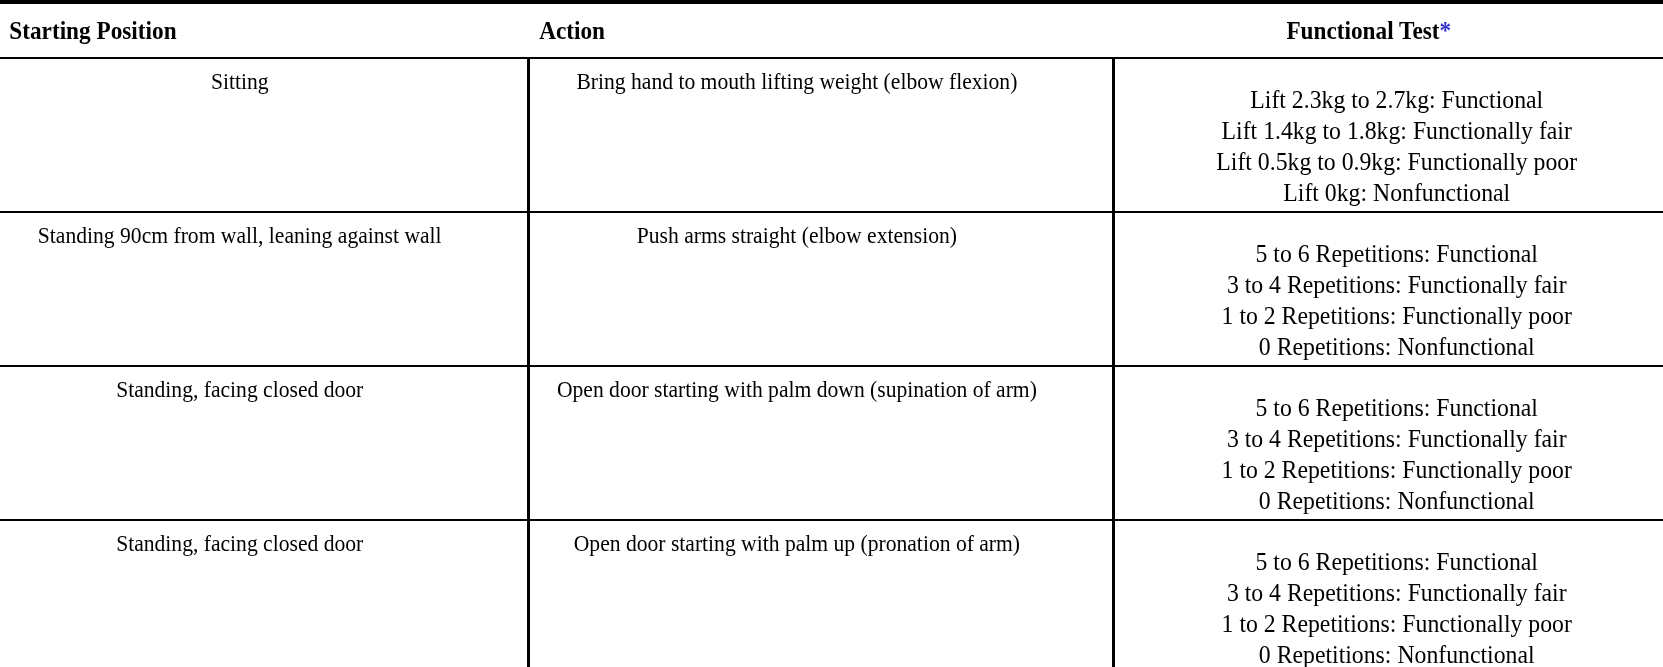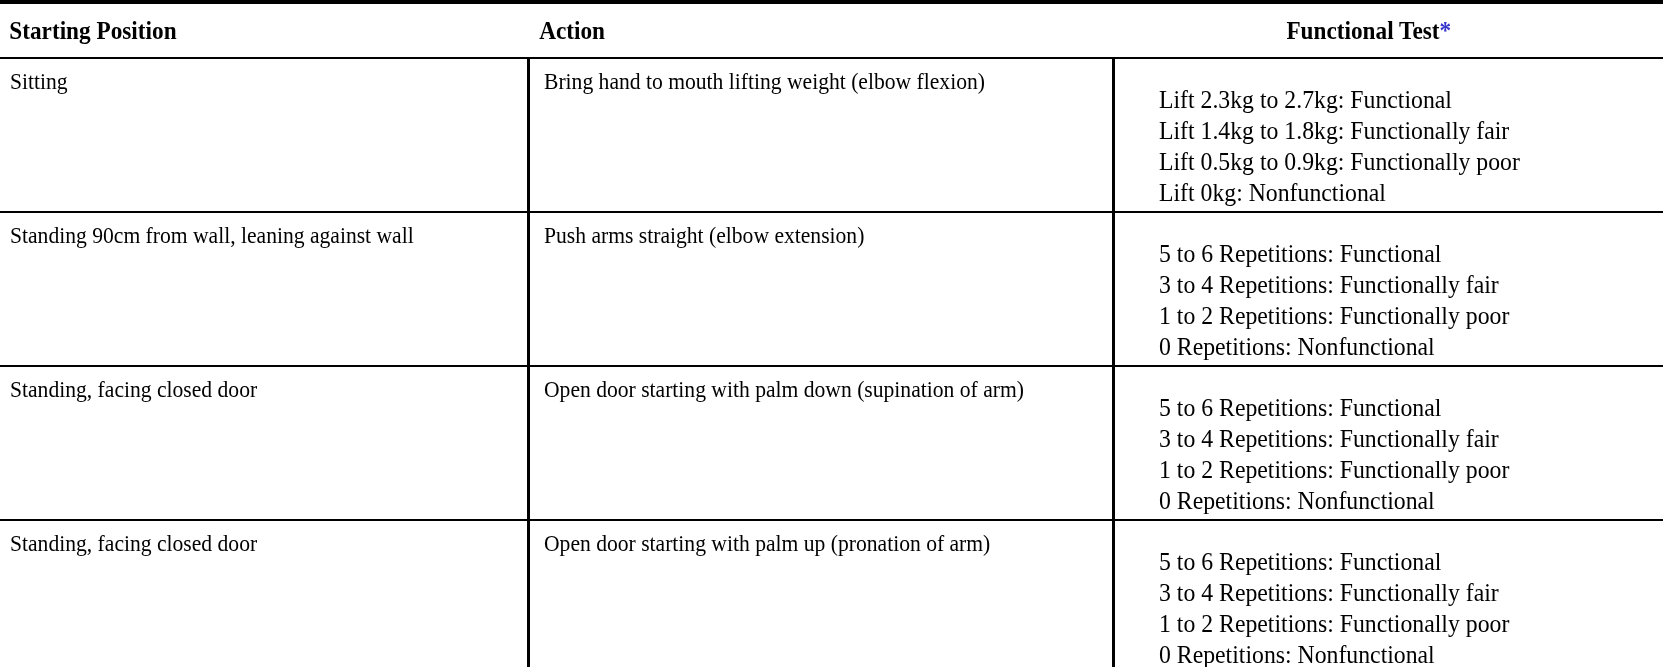--- a/index.html
+++ b/index.html
@@ -59,20 +59,21 @@
     text-align: center;
   }
   .asterisk {
     color: #3333cc;
     font-weight: bold;
   }
 
   
   tbody tr {
     height: 140px;
+    text-align: center;
   }
   tbody tr:last-child {
     height: 148px;
   }
   tbody td {
     border-bottom: 2px solid #000;
     vertical-align: top;
     padding: 0;
     font-size: 24px;
     line-height: 1.0;

